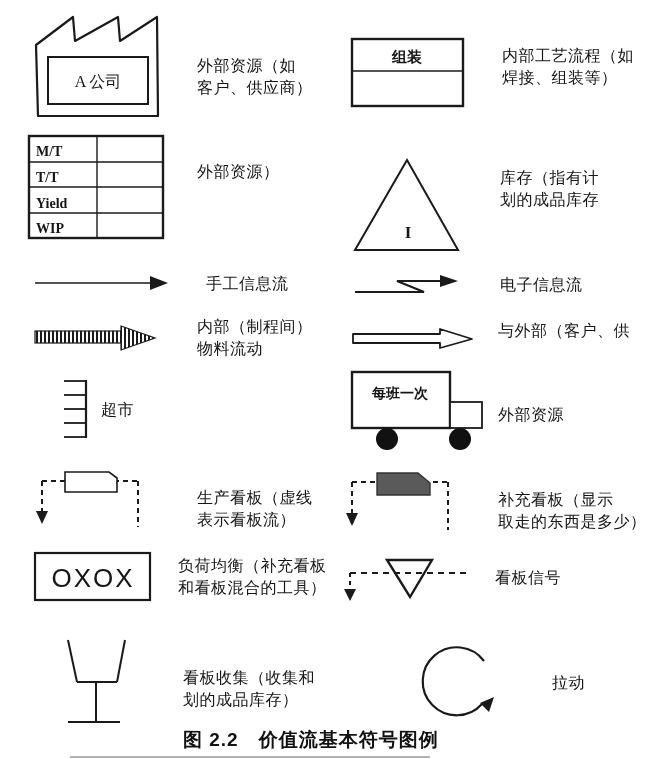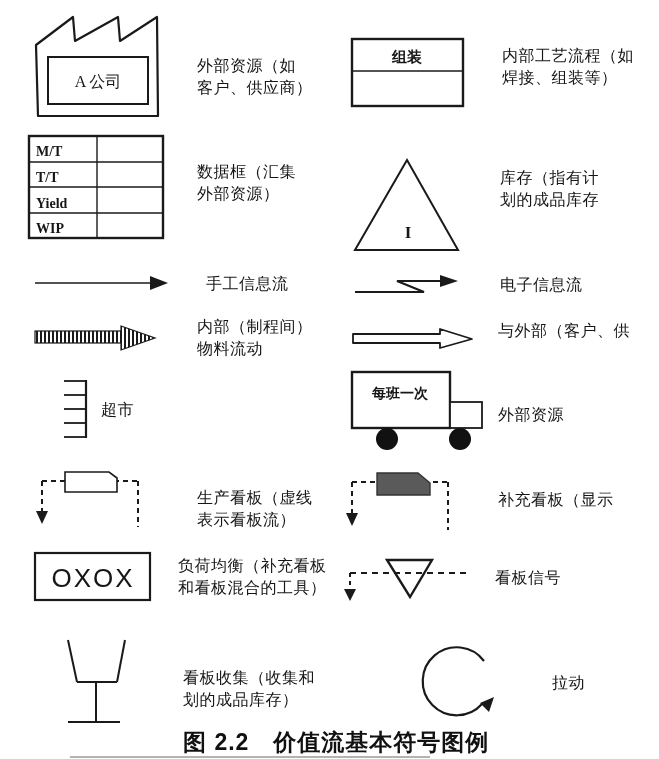--- a/index.html
+++ b/index.html
@@ -17,21 +17,21 @@
     font-size:16px;
     line-height:22px;
     letter-spacing:0.5px;
     font-weight:500;
     color:#161616;
     white-space:nowrap;
   }
   .caption{
     position:absolute;
     left:183px;top:727px;
-    font-size:23px;
+    font-size:19px;
     font-weight:bold;
     letter-spacing:1px;
     color:#111;
     white-space:nowrap;
   }
   svg text{fill:#161616;}
   .sym-label{font-family:"Liberation Sans", sans-serif;}
   .serif{font-family:"Liberation Serif", serif;}
 </style>
 </head>
@@ -160,21 +160,20 @@
     <div>外部资源（如</div>
     <div>客户、供应商）</div>
   </div>
 
   <div class="label" style="left:502px;top:45px">
     <div>内部工艺流程（如</div>
     <div>焊接、组装等）</div>
   </div>
 
   <div class="label" style="left:197px;top:161px">
-    <div>数据框（汇集</div>
     <div>外部资源）</div>
   </div>
 
   <div class="label" style="left:500px;top:167px">
     <div>库存（指有计</div>
     <div>划的成品库存</div>
   </div>
 
   <div class="label" style="left:206px;top:273px">
     <div>手工信息流</div>
@@ -201,20 +200,21 @@
     <div>外部资源</div>
   </div>
 
   <div class="label" style="left:197px;top:487px">
     <div>生产看板（虚线</div>
     <div>表示看板流）</div>
   </div>
 
   <div class="label" style="left:498px;top:489px">
     <div>补充看板（显示</div>
+    <div>取走的东西是多少）</div>
   </div>
 
   <div class="label" style="left:178px;top:555px">
     <div>负荷均衡（补充看板</div>
     <div>和看板混合的工具）</div>
   </div>
 
   <div class="label" style="left:495px;top:567px">
     <div>看板信号</div>
   </div>

